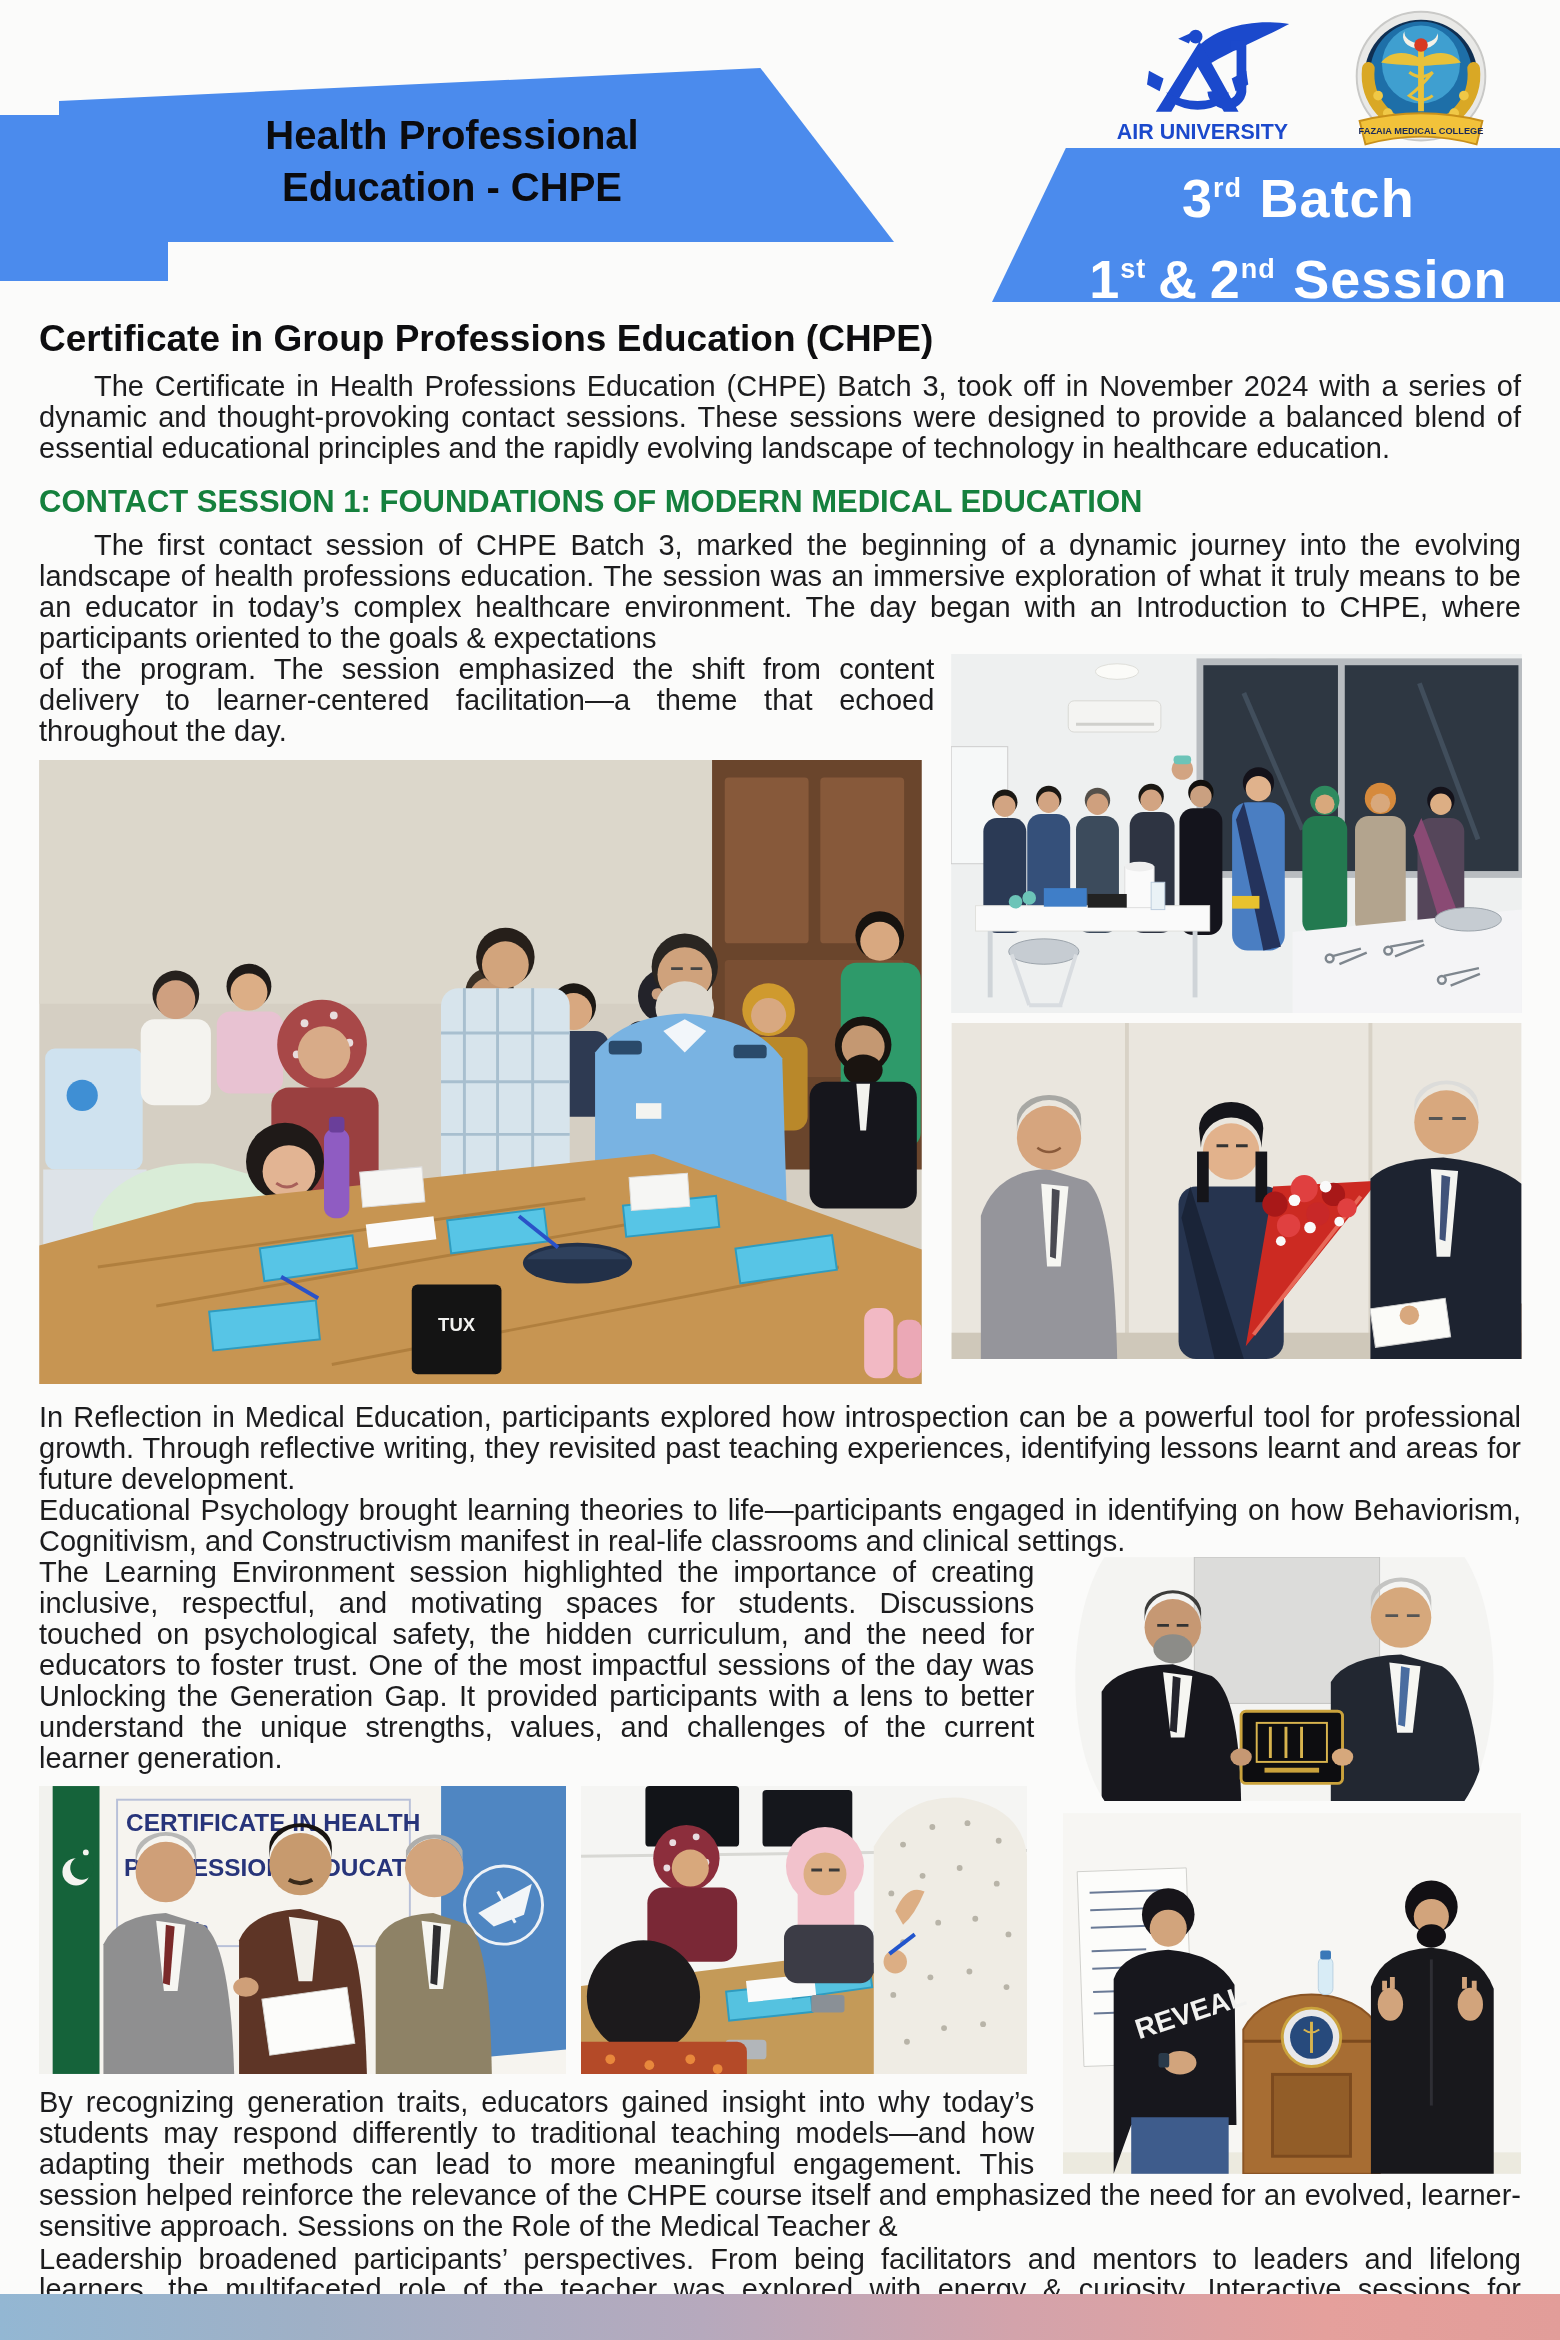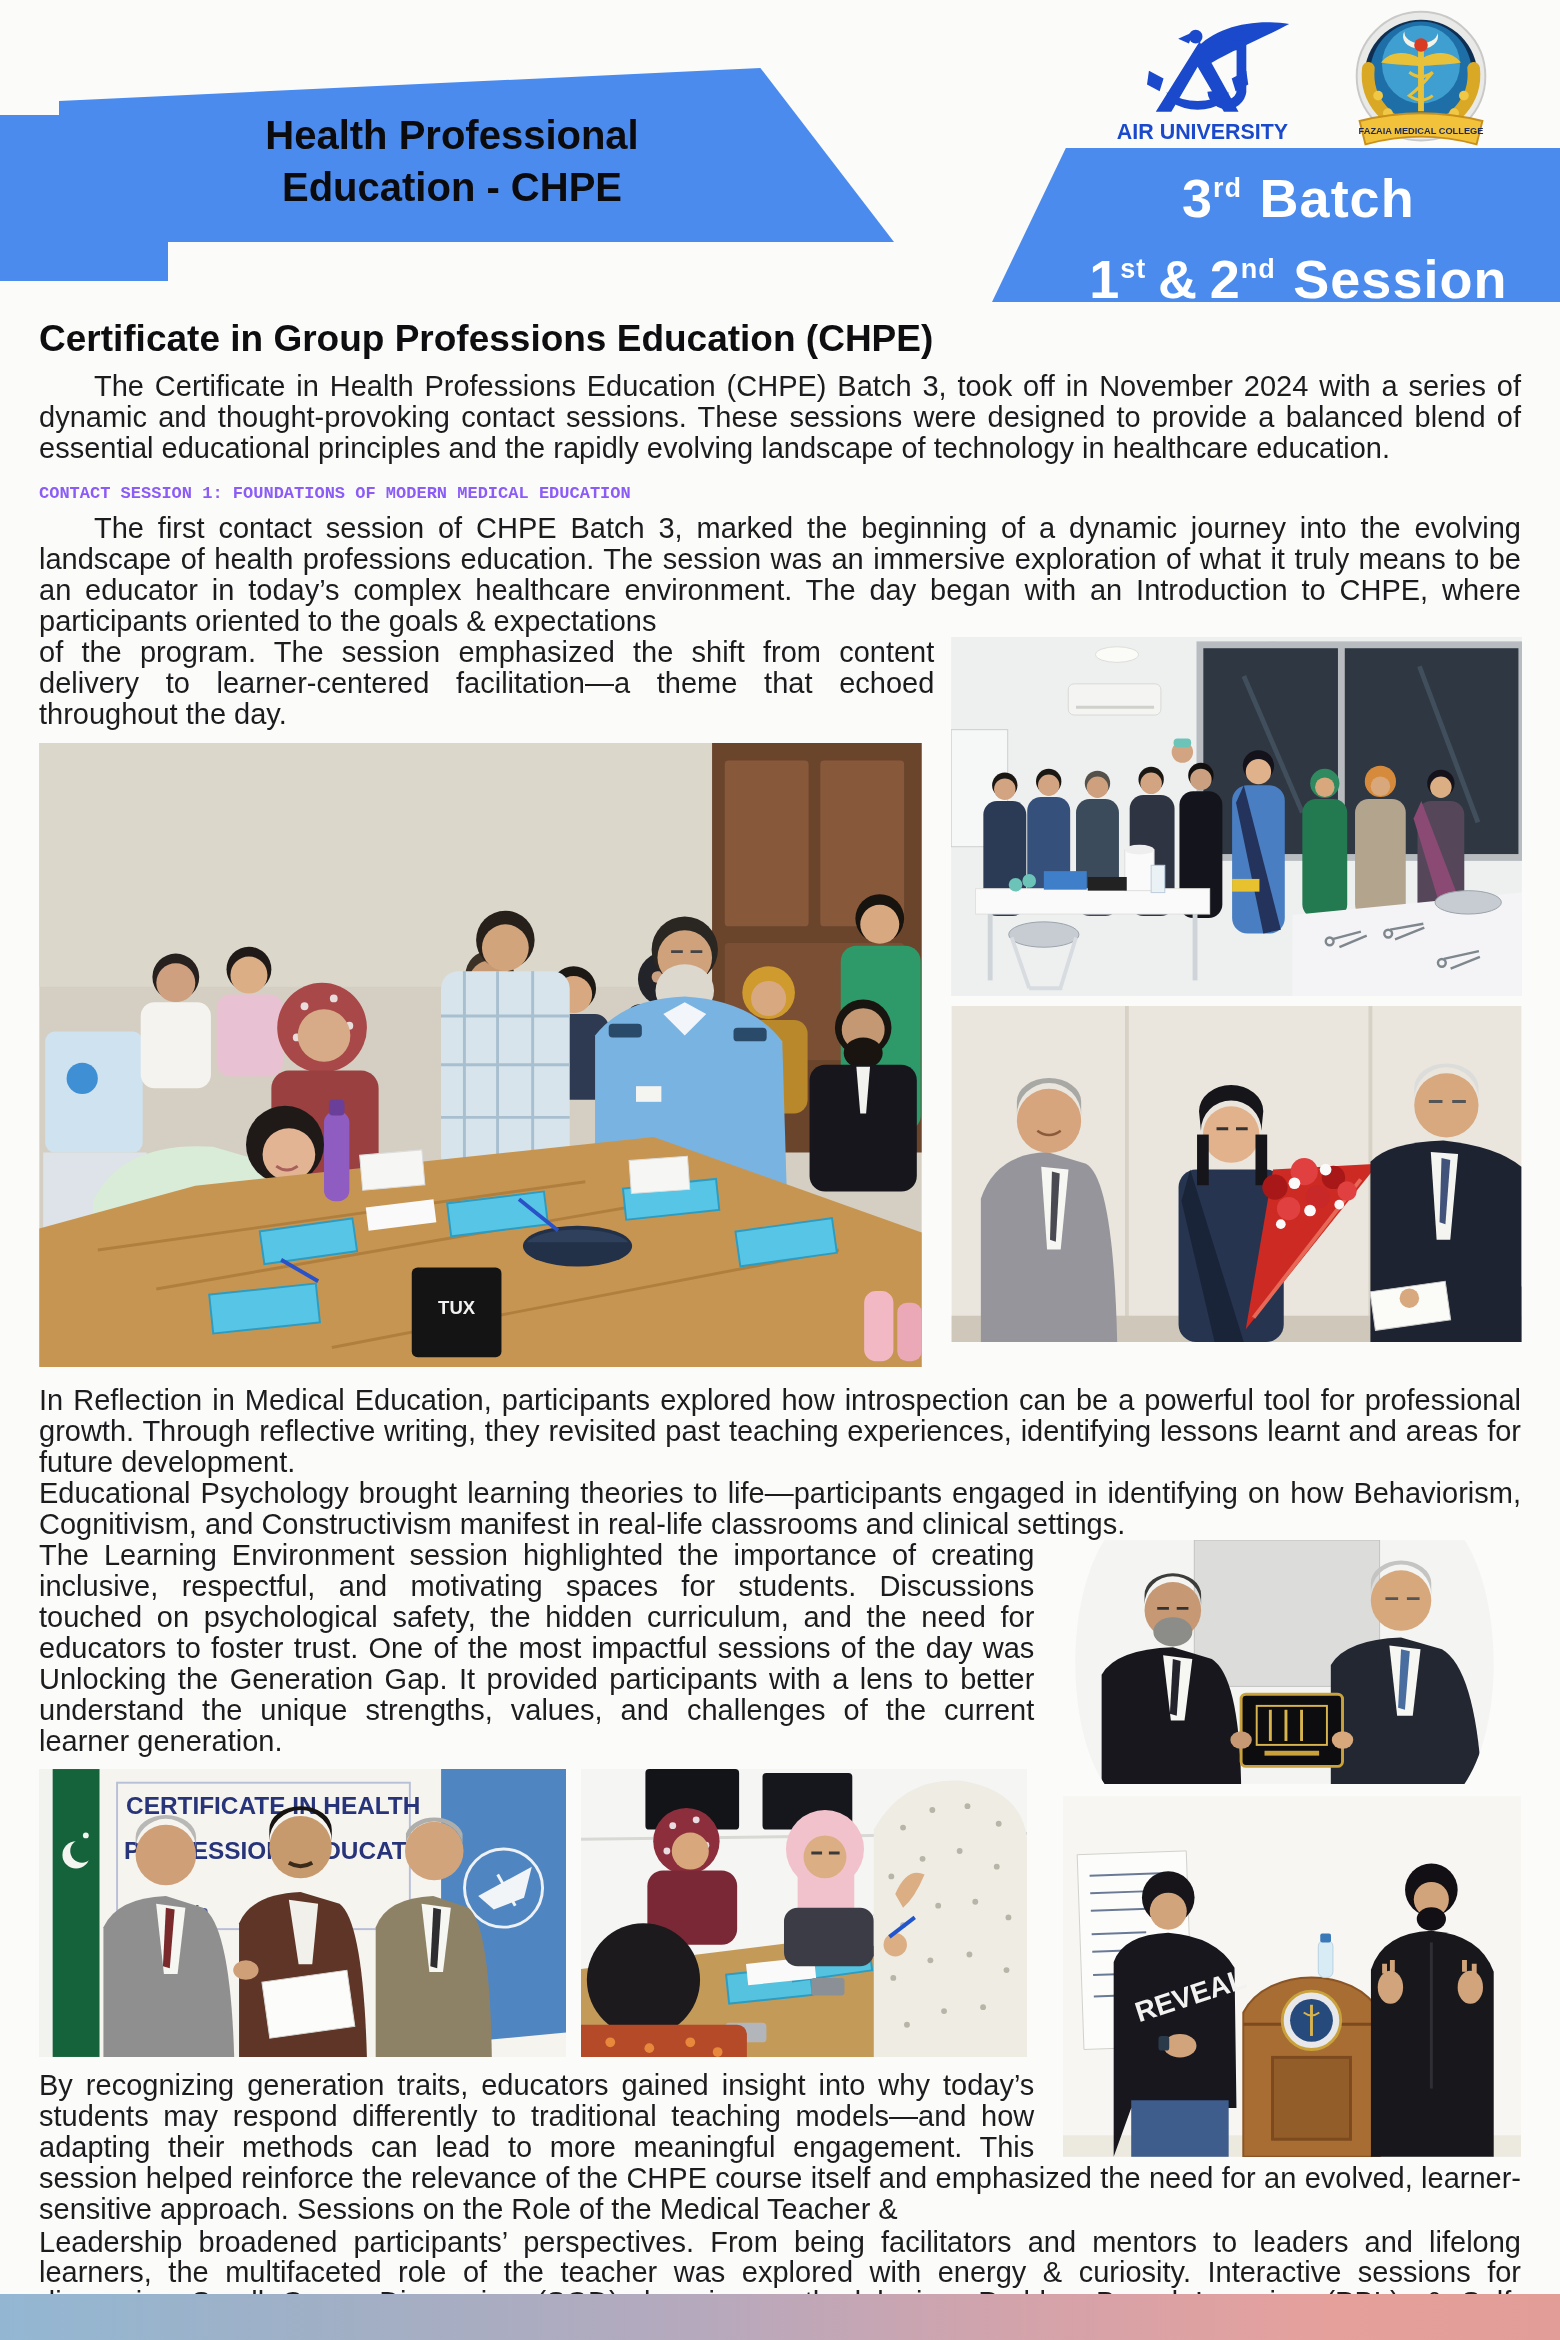--- a/index.html
+++ b/index.html
@@ -26,21 +26,21 @@
   .batch-l1, .batch-l2 { font-size:54px; line-height:72px; letter-spacing:1px; }
   .hdr-batch sup { font-size:0.5em; position:relative; top:-0.05em; }
   .batch-word { margin-left:17.6px; }
   .batch-amp { margin:0 11.7px; }
   .logo-au  { position:absolute; left:1110px; top:13.7px; width:185px; height:133px; }
   .logo-fmc { position:absolute; left:1338px; top:5.9px;  width:166px; height:154px; }
   .logo-au svg, .logo-fmc svg { display:block; width:100%; height:100%; }
   
   main { padding:0 39px; }
   h1 { font-size:37px; font-weight:bold; margin:7.8px 0 11.7px; color:#0e0e10; letter-spacing:0; }
-  h2 { font-size:17px; font-weight:bold; margin:19.5px 0 9.8px; color:#8b5cf6;font-family:Liberation Mono, monospace; }
+  h2 { font-size:31px; font-weight:bold; margin:19.5px 0 9.8px; color:#15803d; }
   p  { margin:0; text-align:justify; font-size:29px; line-height:31px; }
   .indent { text-indent:55px; }
   .clear  { clear:both; padding-top:17.6px; }
   figure { margin:0; }
   figure svg { display:block; }
   .float-col { float:right; margin-left:13.7px; }
   .col1 { width:573px; }
   .col1 figure { margin:0 0 9.8px 2.9px; }
   .col2 { width:473px; }
   .col2 .podium-fig { margin:11.7px 0 0 14.6px; }

